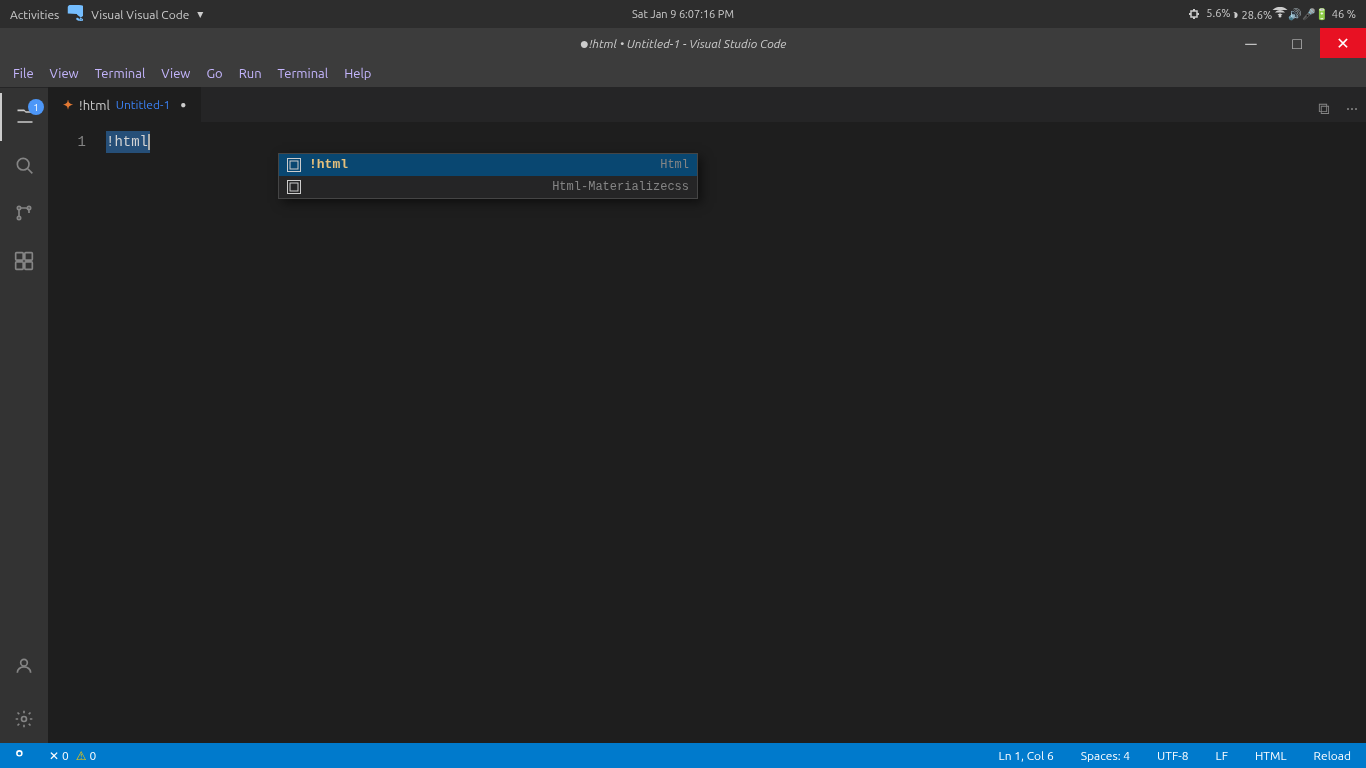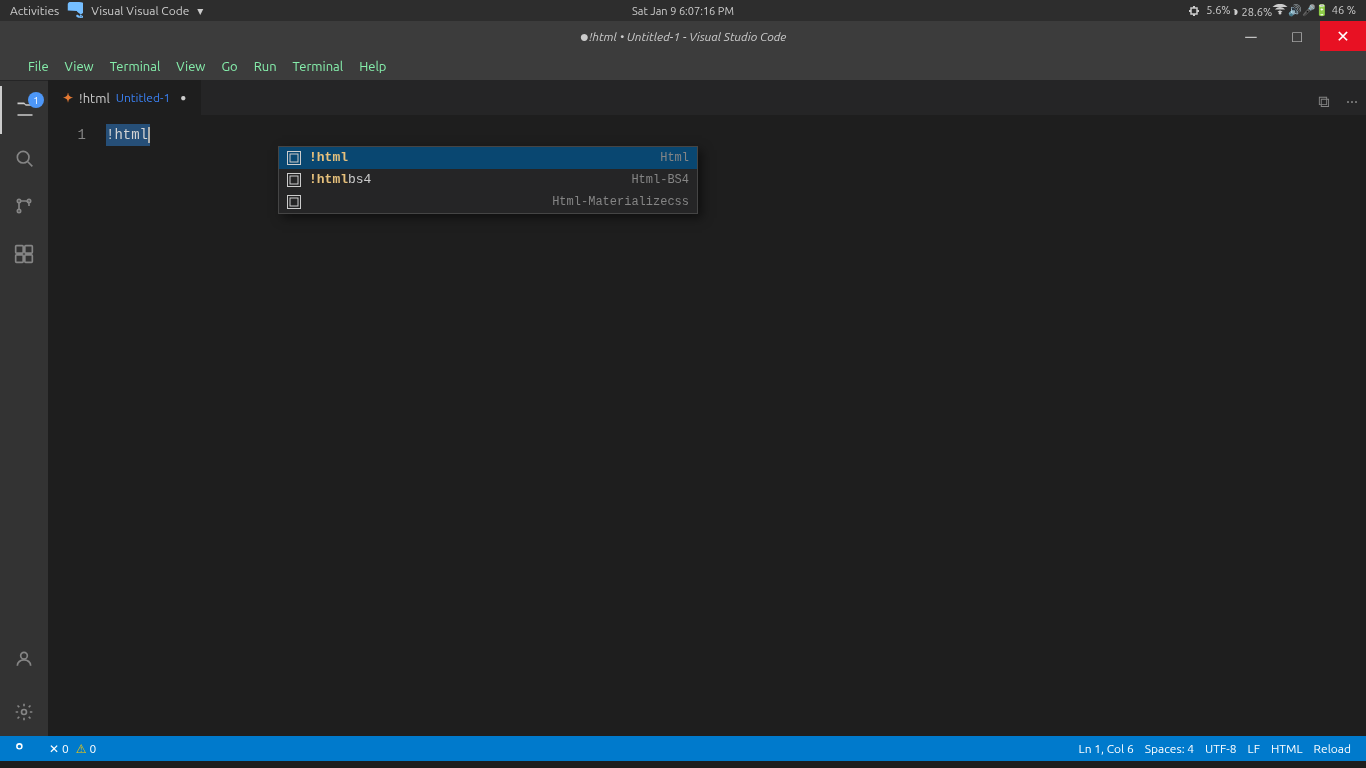--- a/index.html
+++ b/index.html
@@ -12,21 +12,21 @@
       width: 1366px;
       height: 768px;
       background: #1e1e1e;
       font-family: 'Segoe UI', Ubuntu, sans-serif;
       overflow: hidden;
       color: #cccccc;
     }
 
     
     .system-bar {
-      height: 21px;
+      height: 28px;
       background: #2d2d2d;
       display: flex;
       align-items: center;
       justify-content: space-between;
       padding: 0 10px;
       font-size: 12px;
       color: #cccccc;
     }
 
     .system-bar-left {
@@ -88,23 +88,23 @@
       color: #cccccc;
       cursor: pointer;
     }
 
     
     .menu-bar {
       height: 30px;
       background: #3c3c3c;
       display: flex;
       align-items: center;
-      padding: 0 20px;
+      padding: 0 5px;
       font-size: 13px;
-      color: #86efac;
+      color: #c4b5fd;
       border-bottom: 1px solid #252526;
     }
 
     .menu-item {
       padding: 4px 8px;
       cursor: pointer;
       border-radius: 3px;
     }
 
     
@@ -333,21 +333,21 @@
     .status-bar-left {
       display: flex;
       align-items: center;
       gap: 10px;
     }
 
     .status-bar-right {
       margin-left: auto;
       display: flex;
       align-items: center;
-      gap: 1px;
+      gap: 17px;
     }
 
     .status-item {
       display: flex;
       align-items: center;
       gap: 3px;
       cursor: pointer;
       padding: 0 5px;
       height: 25px;
     }
@@ -516,31 +516,20 @@
               <svg width="10" height="10" viewBox="0 0 10 10" fill="none" stroke="#cccccc" stroke-width="1">
                 <rect x="1" y="1" width="8" height="8"></rect>
               </svg>
             </div>
             <span class="autocomplete-item-text">
               <span class="match">!html</span>
             </span>
             <span class="autocomplete-item-desc">Html</span>
           </div>
 
-          <div class="autocomplete-item">
-            <div class="autocomplete-item-icon">
-              <svg width="10" height="10" viewBox="0 0 10 10" fill="none" stroke="#cccccc" stroke-width="1">
-                <rect x="1" y="1" width="8" height="8"></rect>
-              </svg>
-            </div>
-            <span class="autocomplete-item-text">
-              <span class="match">!html</span><span>bs4</span>
-            </span>
-            <span class="autocomplete-item-desc">Html-BS4</span>
-          </div>
 
           <div class="autocomplete-item">
             <div class="autocomplete-item-icon">
               <svg width="10" height="10" viewBox="0 0 10 10" fill="none" stroke="#cccccc" stroke-width="1">
                 <rect x="1" y="1" width="8" height="8"></rect>
               </svg>
             </div>
             <span class="autocomplete-item-desc">Html-Materializecss</span>
           </div>
         </div>

